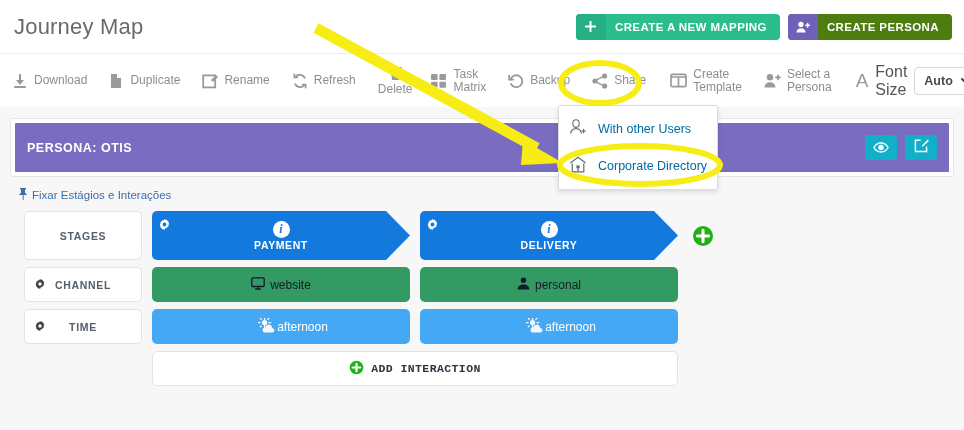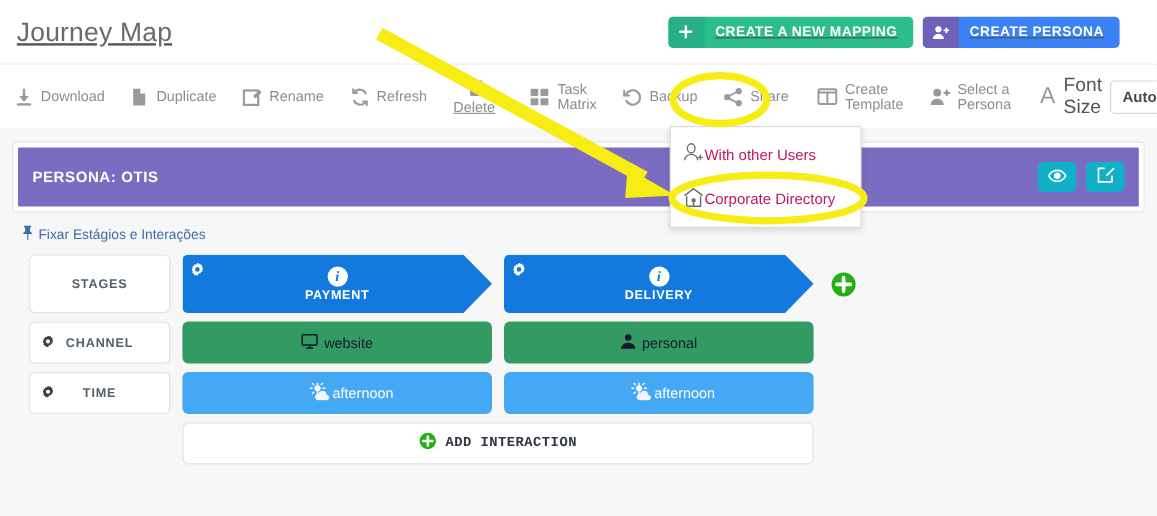--- a/index.html
+++ b/index.html
@@ -12,23 +12,22 @@
     overflow: hidden;
     position: relative;
   }
 
   
   .header {
     height: 53px;
     background: #ffffff;
     display: flex;
     align-items: center;
-    padding: 0 31px 0 14px;
+    padding: 0 12px 0 14px;
     position: relative;
-    text-decoration: underline;
   }
   .page-title {
     font-size: 22px;
     color: #6a6a6a;
     font-weight: 400;
     letter-spacing: .2px;
   }
   .header-actions {
     margin-left: auto;
     display: flex;
@@ -50,21 +49,21 @@
   .hbtn .lb {
     padding: 0 13px 0 9px;
     font-size: 11.5px;
     font-weight: 700;
     letter-spacing: .4px;
     line-height: 26px;
     white-space: nowrap;
   }
   .hbtn.green { background: #2bbd8e; }
   .hbtn.green .ic { background: #27b085; }
-  .hbtn.purple { background: #3b82f6; }
+  .hbtn.purple { background: #4d7c0f; }
   .hbtn.purple .ic { background: #6f61b8; }
 
   
   .toolbar {
     height: 54px;
     background: #fff;
     border-top: 1px solid #eeeeee;
     display: flex;
     align-items: center;
     padding: 0 12px;
@@ -78,21 +77,21 @@
     cursor: pointer;
     color: #9a9a9a;
     position: relative;
   }
   .tool .tlabel {
     font-size: 12px;
     color: #8d8d8d;
     line-height: 13px;
     white-space: nowrap;
   }
-  .tool.stack { flex-direction: column; gap: 2px; margin-right: 30px; text-decoration: underline; }
+  .tool.stack { flex-direction: column; gap: 2px; margin-right: 19px; }
   .tool.two { gap: 6px; }
   .tool .tlabel.two-line { text-align: left; }
   .tool svg { display: block; }
   .fontsize-wrap { display: flex; align-items: center; gap: 7px; margin-left: 2px; }
   .fontsize-select {
     border: 1px solid #d6d6d6;
     border-radius: 4px;
     background: #fff;
     height: 28px;
     min-width: 58px;
@@ -112,24 +111,24 @@
     width: 160px;
     background: #fff;
     border: 1px solid #dcdcdc;
     border-radius: 2px;
     box-shadow: 0 2px 5px rgba(0,0,0,.12);
     z-index: 40;
     padding: 4px 0;
   }
   .share-item {
     display: flex; align-items: center;
-    gap: 0;
+    gap: 11px;
     padding: 9px 10px;
     font-size: 12.5px;
-    color: #be185d;
+    color: #0369a1;
     cursor: pointer;
     white-space: nowrap;
   }
   .share-item svg { flex: 0 0 auto; }
 
   
   .persona-wrap {
     margin: 11px 10px 0 10px;
     background: #fff;
     border: 1px solid #e6e6e6;

